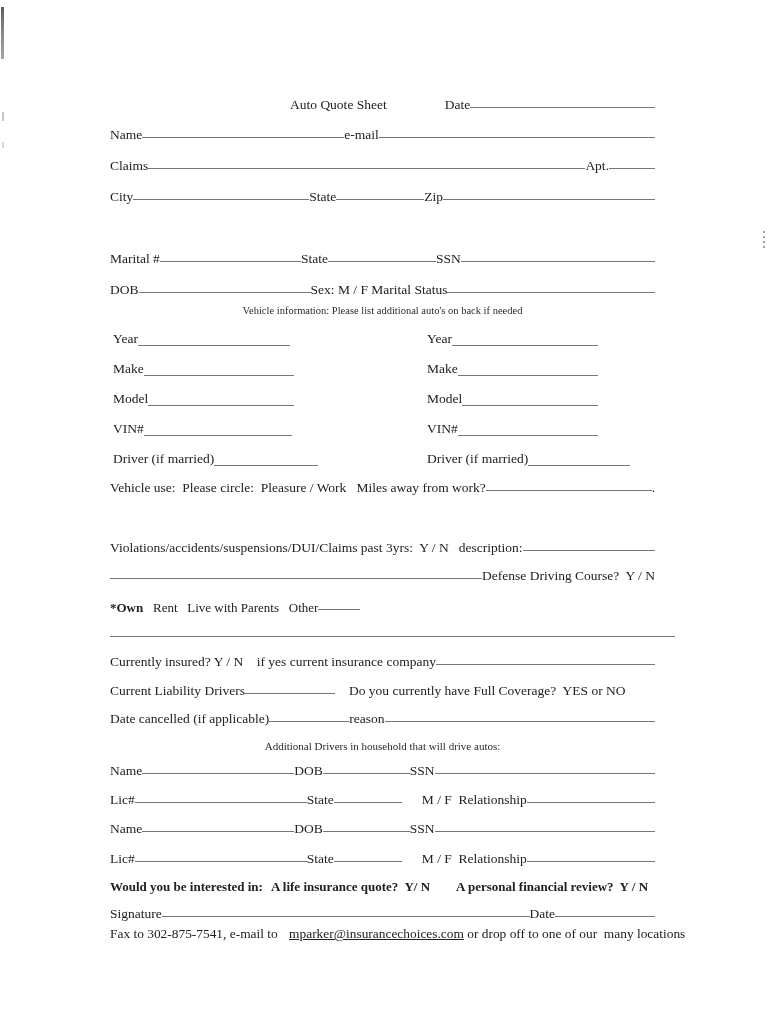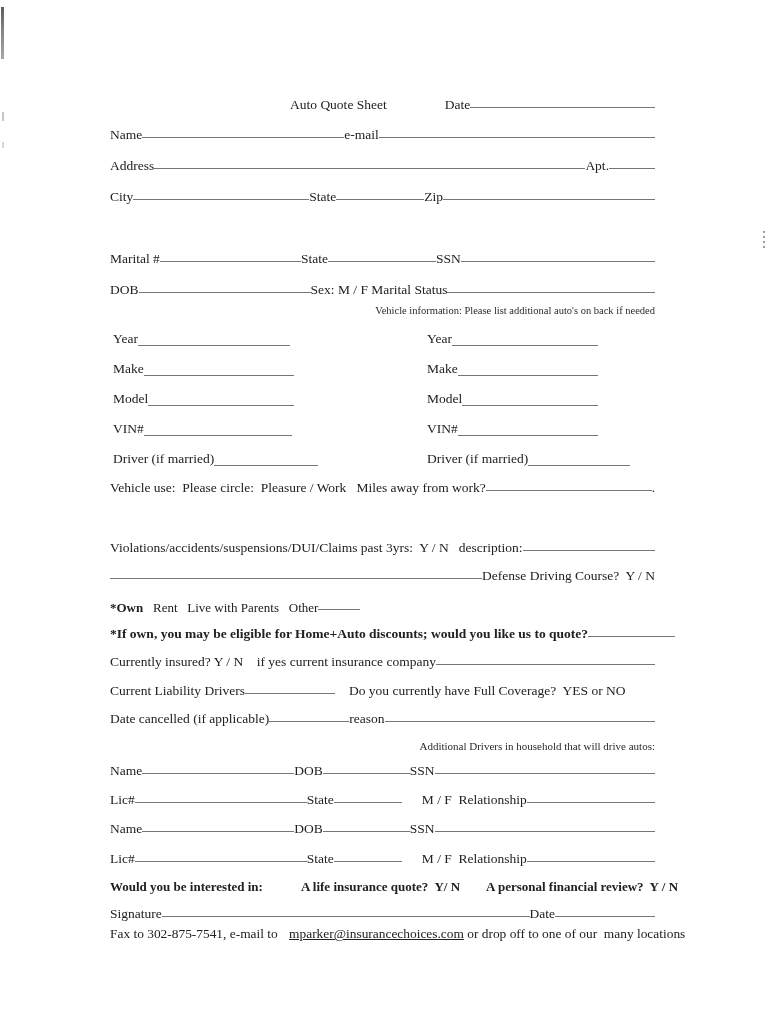--- a/index.html
+++ b/index.html
@@ -13,21 +13,21 @@
     position:absolute; left:110px; right:115px;
     display:flex; align-items:center; height:19px;
     font-size:13.5px;
   }
   .lbl { line-height:1.05; white-space:pre; }
   .b { font-weight:bold; }
   .fill { border-bottom:1px solid #767676; height:3px; }
   .grow { flex:1 1 auto; }
   .title { margin-left:180px; }
   .center-note {
-    position:absolute; left:110px; right:115px; text-align:right;
+    position:absolute; left:110px; right:115px; text-align:center;
     color:#2a2a2a;
   }
   .vcol { position:absolute; top:316px; }
   .vcol.left { left:113px; }
   .vcol.right { left:427px; }
   .vrow { display:flex; align-items:flex-end; height:30px; font-size:13.5px; }
   .email-link { text-decoration:underline;margin-left:8px; }
   .artifact { position:absolute; }
   .a1 { left:1px; top:7px; width:3px; height:52px;
         background:linear-gradient(#3f3f3f,#6f6f6f 45%,#979797); opacity:.85; }
@@ -53,21 +53,21 @@
   </div>
 
   <div class="row" style="top:126px">
     <span class="lbl">Name</span>
     <div class="fill" style="width:202px"></div>
     <span class="lbl">e-mail</span>
     <div class="fill grow"></div>
   </div>
 
   <div class="row" style="top:157px">
-    <span class="lbl">Address</span>
+    <span class="lbl">Claims</span>
     <div class="fill grow"></div>
     <span class="lbl">Apt.</span>
     <div class="fill" style="width:46px"></div>
   </div>
 
   <div class="row" style="top:188px">
     <span class="lbl">City</span>
     <div class="fill" style="width:176px"></div>
     <span class="lbl">State</span>
     <div class="fill" style="width:88px"></div>
@@ -157,21 +157,20 @@
     <span class="lbl">Defense Driving Course?  Y / N</span>
   </div>
 
   <div class="row" style="top:598px; right:auto; font-size:13px;">
     <span class="lbl b">*Own</span>
     <span class="lbl">   Rent   Live with Parents   Other</span>
     <div class="fill" style="width:42px"></div>
   </div>
 
   <div class="row" style="top:625px; right:95px;">
-    <span class="lbl b">*If own, you may be eligible for Home+Auto discounts; would you like us to quote?</span>
     <div class="fill grow"></div>
   </div>
 
   <div class="row" style="top:653px">
     <span class="lbl">Currently insured? Y / N    if yes current insurance company</span>
     <div class="fill grow"></div>
   </div>
 
   <div class="row" style="top:682px">
     <span class="lbl">Current Liability Drivers</span>
@@ -219,21 +218,21 @@
     <span class="lbl">Lic#</span>
     <div class="fill" style="width:172px"></div>
     <span class="lbl">State</span>
     <div class="fill" style="width:68px"></div>
     <span class="lbl" style="margin-left:20px">M / F  Relationship</span>
     <div class="fill grow"></div>
   </div>
 
   <div class="row" style="top:877px; font-size:13px;">
     <span class="lbl b">Would you be interested in:</span>
-    <span class="lbl b" style="margin-left:38px">A life insurance quote?  Y/ N</span>
+    <span class="lbl b" style="margin-left:8px">A life insurance quote?  Y/ N</span>
     <span class="lbl b" style="margin-left:26px">A personal financial review?  Y / N</span>
   </div>
 
   <div class="row" style="top:905px">
     <span class="lbl">Signature</span>
     <div class="fill grow"></div>
     <span class="lbl">Date</span>
     <div class="fill" style="width:100px"></div>
   </div>
 

